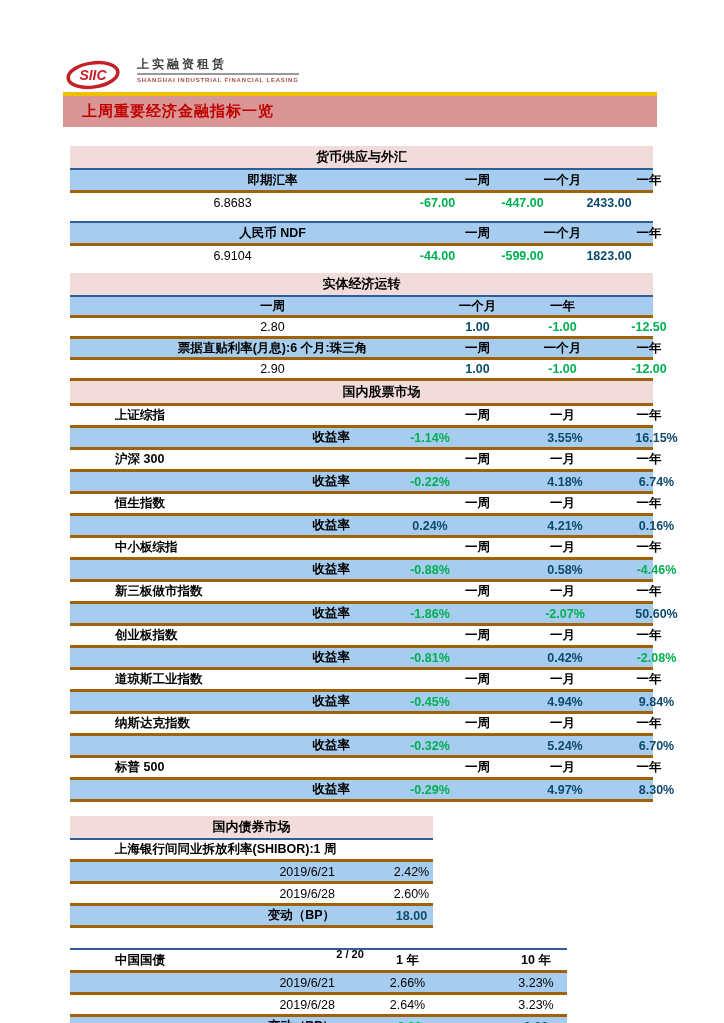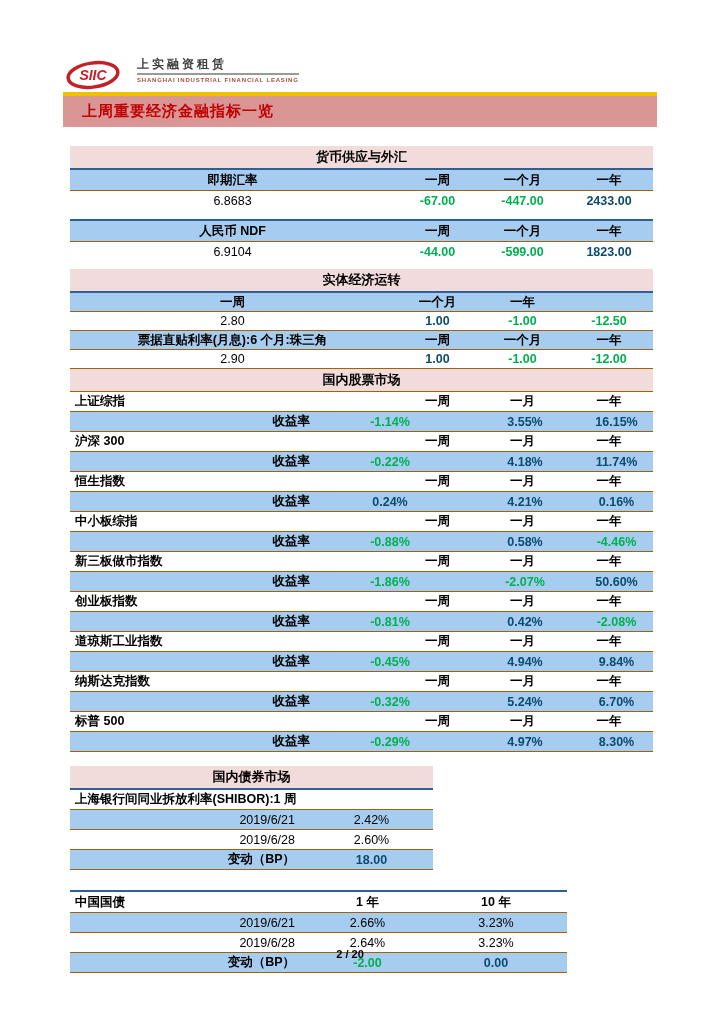--- a/index.html
+++ b/index.html
@@ -16,21 +16,21 @@
            border-bottom:2px solid #9a9a9a;padding-bottom:2px;line-height:1.1;white-space:nowrap;}
   .logo-en{font-size:6px;color:#a84b44;letter-spacing:0.8px;margin-top:2px;white-space:nowrap;font-weight:700;}
   
   .title-bar{position:absolute;left:63px;top:92px;width:594px;height:31px;
              background:#D99694;border-top:4px solid #EFC000;display:flex;align-items:center;}
   .title-bar .t{color:#C00000;font-weight:700;font-size:15px;padding-left:19px;letter-spacing:1px;}
   
   .doc{position:absolute;left:70px;top:146px;width:583px;font-size:12.5px;}
   .hdr{background:#F2DCDB;text-align:center;font-weight:700;height:22px;line-height:22px;font-size:13px;}
   .blue{background:#A6CCEF;}
-  .bb{border-bottom:1px solid #a16207;}
+  .bb{border-bottom:3px solid #a16207;padding-left:40px;}
   .bb2{border-bottom:2px solid #2E5F97;}
   .bt2{border-top:2px solid #2E5F97;}
   .r{display:grid;align-items:center;height:20px;}
   .r18{height:18px;}
   .r19{height:19px;}
   .g4{grid-template-columns:325px 85px 85px 88px;}
   .g4>div{text-align:center;}
   .g4 .left{text-align:left;padding-left:5px;}
   .gy{grid-template-columns:240px 160px 110px 73px;}
   .gy>div{text-align:center;}
@@ -154,21 +154,21 @@
     <div class="r r19 g4 bb">
       <div class="left bold">沪深 300</div>
       <div class="bold">一周</div>
       <div class="bold">一月</div>
       <div class="bold">一年</div>
     </div>
     <div class="r r19 gy blue bb">
       <div class="ylab bold">收益率</div>
       <div class="neg">-0.22%</div>
       <div class="pos">4.18%</div>
-      <div class="pos">11.74%</div>
+      <div class="pos">6.74%</div>
     </div>
 
     <div class="r r19 g4 bb">
       <div class="left bold">恒生指数</div>
       <div class="bold">一周</div>
       <div class="bold">一月</div>
       <div class="bold">一年</div>
     </div>
     <div class="r r19 gy blue bb">
       <div class="ylab bold">收益率</div>

